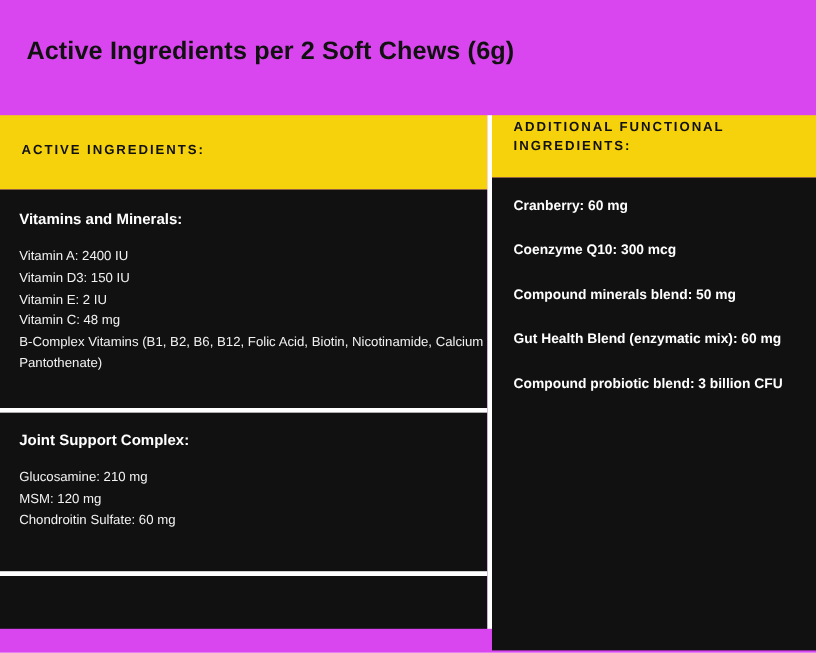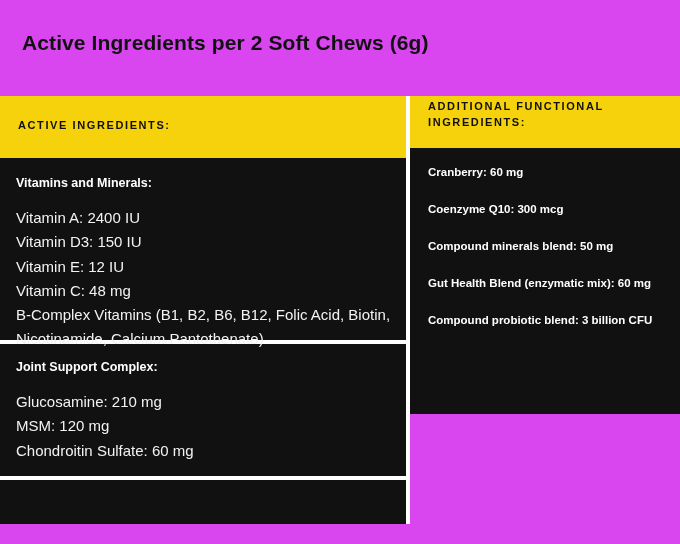--- a/index.html
+++ b/index.html
@@ -75,31 +75,31 @@
   }
   .panel-left-2 {
     height: 136px;
     padding: 16px 2px 0 16px;
     border-bottom: 4px solid #ffffff;
   }
   .panel-left-3 {
     height: 44px;
   }
   .panel-right {
-    height: 266px;
+    height: 394px;
     padding: 16px 18px 0 18px;
   }
   .sub-head {
     font-size: 12.5px;
     font-weight: bold;
     color: #ffffff;
     margin-bottom: 16px;
   }
   .line {
-    font-size: 15px;
+    font-size: 11px;
     line-height: 1.62;
     color: #f2f2f2;
   }
   .line.wrap {
     line-height: 1.62;
   }
   .rline {
     font-size: 11.5px;
     font-weight: bold;
     color: #ffffff;
@@ -119,21 +119,21 @@
 
   <div class="columns">
 
     <div class="col col-left">
       <div class="col-header">ACTIVE INGREDIENTS:</div>
 
       <div class="panel panel-left-1">
         <div class="sub-head">Vitamins and Minerals:</div>
         <div class="line">Vitamin A: 2400 IU</div>
         <div class="line">Vitamin D3: 150 IU</div>
-        <div class="line">Vitamin E: 12 IU</div>
+        <div class="line">Vitamin E: 2 IU</div>
         <div class="line">Vitamin C: 48 mg</div>
         <div class="line wrap">B-Complex Vitamins (B1, B2, B6, B12, Folic Acid, Biotin, Nicotinamide, Calcium Pantothenate)</div>
       </div>
 
       <div class="panel panel-left-2">
         <div class="sub-head">Joint Support Complex:</div>
         <div class="line">Glucosamine: 210 mg</div>
         <div class="line">MSM: 120 mg</div>
         <div class="line">Chondroitin Sulfate: 60 mg</div>
       </div>

